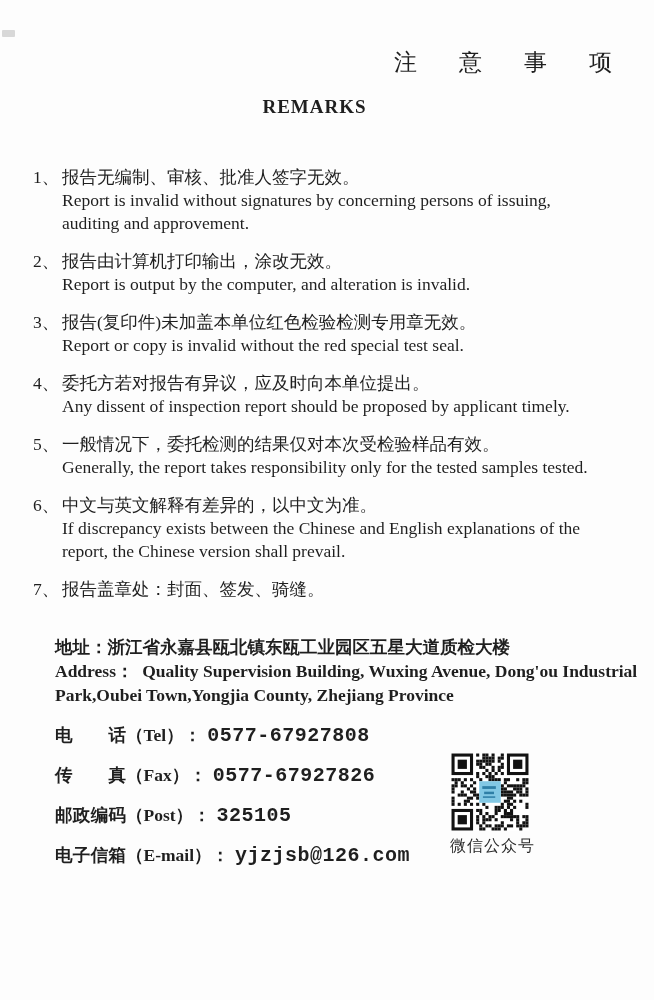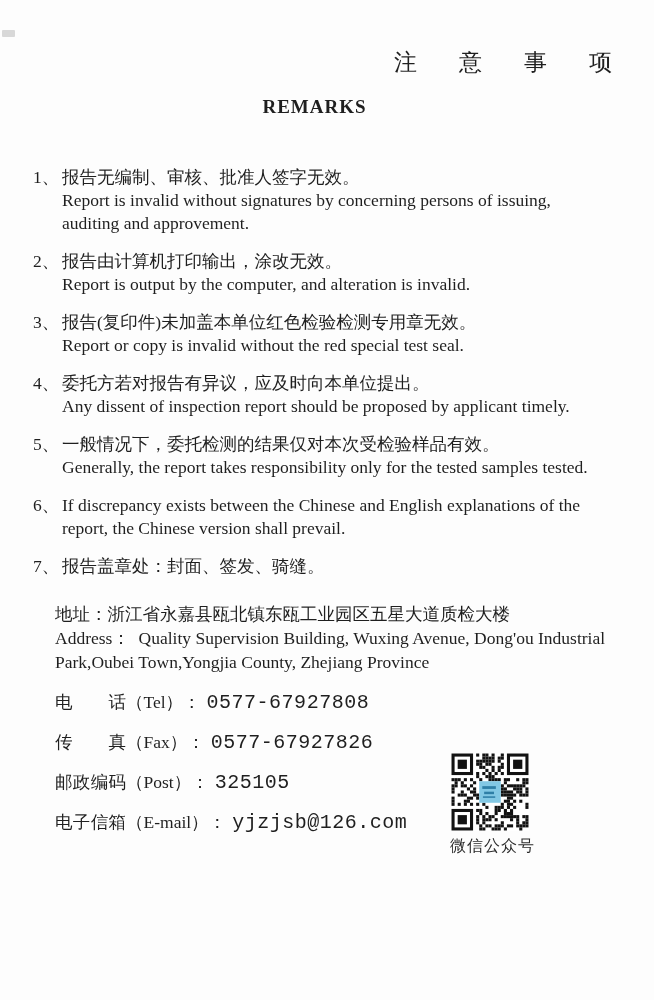--- a/index.html
+++ b/index.html
@@ -36,21 +36,21 @@
   .item { display: flex; margin-bottom: 15px; }
   .item .num {
     flex: 0 0 29px; width: 29px;
     font-size: 17.5px; line-height: 23px;
   }
   .item .body { flex: 1; }
   .cn-line, .en-line {
     font-size: 17.5px; line-height: 23px;
     white-space: pre;
   }
-  .footer { margin-left: 55px; margin-top: 24px; width: 570px; }
+  .footer { margin-left: 55px; margin-top: 34px; width: 570px; font-weight: bold; }
   .addr-line { font-size: 17.5px; line-height: 24px; white-space: pre; }
   .contacts { margin-top: 18px; }
   .contact-row { height: 20px; margin-bottom: 20px; font-size: 17.5px; line-height: 20px; white-space: pre; }
   .c-name {
     display: inline-block; width: 71px;
     text-align: justify; text-align-last: justify;
   }
   .c-value {
     margin-left: 6px;
     font-family: "Liberation Mono", "DejaVu Sans Mono", monospace;
@@ -111,20 +111,21 @@
       <span class="num">5、</span>
       <div class="body">
         <div class="cn-line">一般情况下，委托检测的结果仅对本次受检验样品有效。</div>
         <div class="en-line">Generally, the report takes responsibility only for the tested samples tested.</div>
       </div>
     </div>
 
     <div class="item">
       <span class="num">6、</span>
       <div class="body">
+        <div class="cn-line">中文与英文解释有差异的，以中文为准。</div>
         <div class="en-line">If discrepancy exists between the Chinese and English explanations of the</div>
         <div class="en-line">report, the Chinese version shall prevail.</div>
       </div>
     </div>
 
     <div class="item">
       <span class="num">7、</span>
       <div class="body">
         <div class="cn-line">报告盖章处：封面、签发、骑缝。</div>
       </div>

